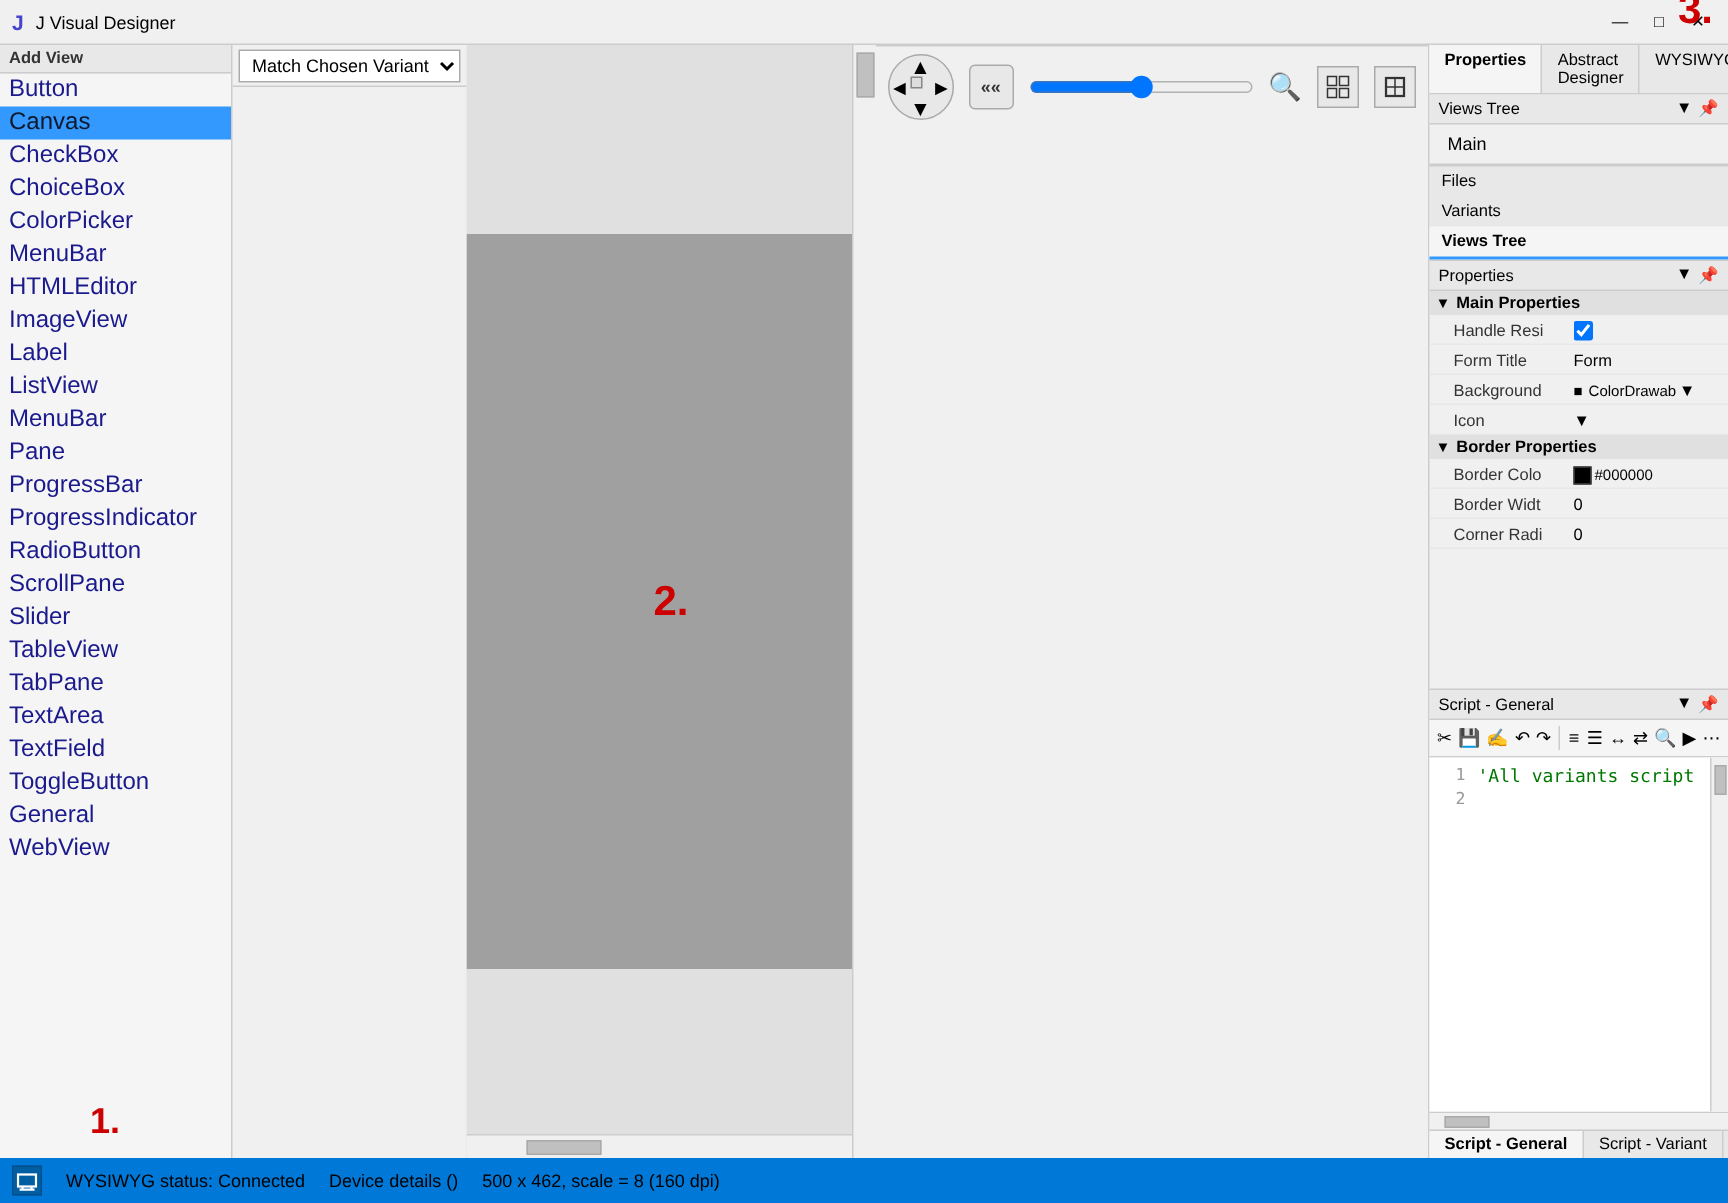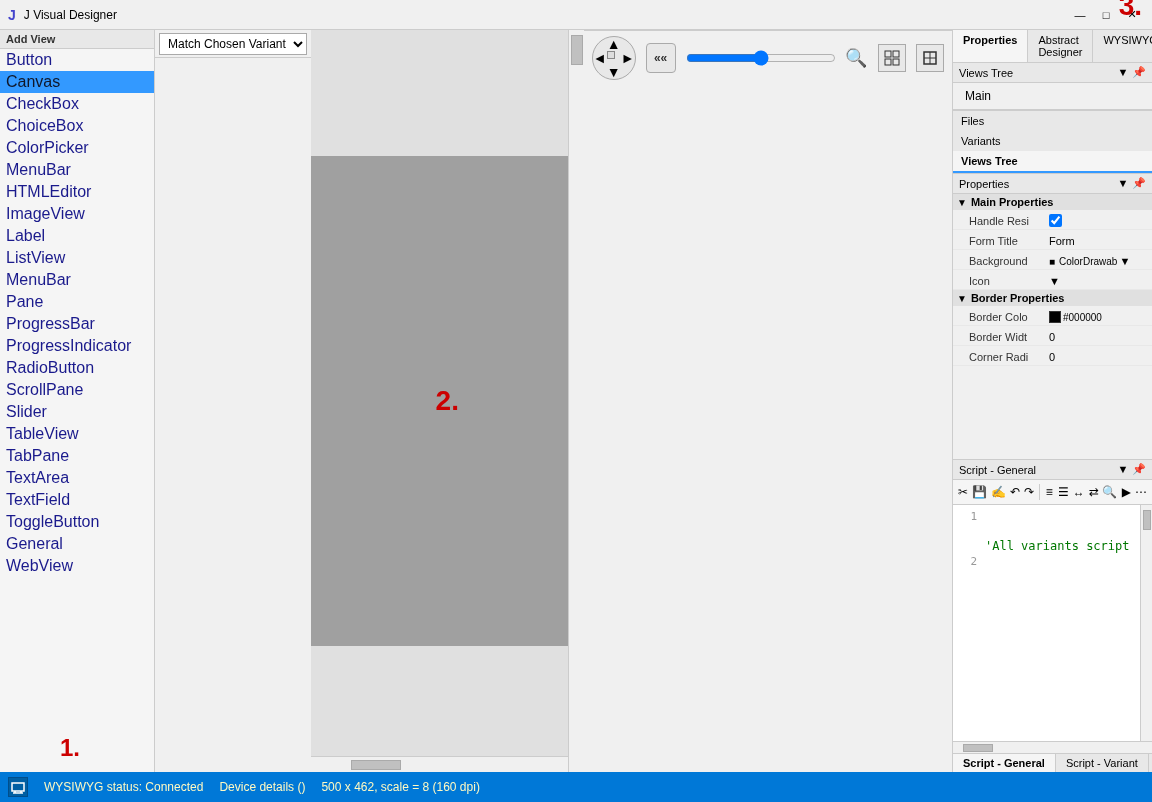--- a/index.html
+++ b/index.html
@@ -153,33 +153,33 @@
       width: 20px; height: 20px; border: 1px solid transparent; background: transparent;
       cursor: pointer; display: flex; align-items: center; justify-content: center;
       font-size: 12px;
     }
     .script-content {
       flex: 1; background: white; padding: 4px; font-family: 'Courier New', monospace;
       font-size: 12px; overflow: auto; position: relative;
     }
     .script-line { display: flex; gap: 8px; padding: 1px 0; }
     .line-num { color: #999; width: 20px; text-align: right; flex-shrink: 0; font-size: 11px; }
-    .line-code { color: #007700; margin-top: 29px; }
+    .line-code { color: #007700; }
     .script-bottom-tabs {
       display: flex; background: #e8e8e8; border-top: 1px solid #ccc;
     }
     .script-bottom-tab {
       padding: 3px 10px; font-size: 11px; cursor: pointer; border-right: 1px solid #ccc;
     }
     .script-bottom-tab.active { background: #f5f5f5; font-weight: bold; }
 
     
     .status-bar {
       height: 30px; background: #0078d7; display: flex; align-items: center;
-      padding: 0 8px; gap: 16px; color: #fef9c3; font-size: 12px;
+      padding: 0 8px; gap: 16px; color: #000000; font-size: 12px;
     }
     .status-icon { width: 20px; height: 20px; background: #005fa3; border: 1px solid #004e8c; display: flex; align-items: center; justify-content: center; font-size: 10px; }
     .views-section { border-bottom: 1px solid #ccc; }
     
     .prop-value-text { font-size: 11px; }
   </style>
 </head>
 <body>
 
 <div style="position:relative; width:1152px; height:802px; overflow:hidden; display:flex; flex-direction:column;">

